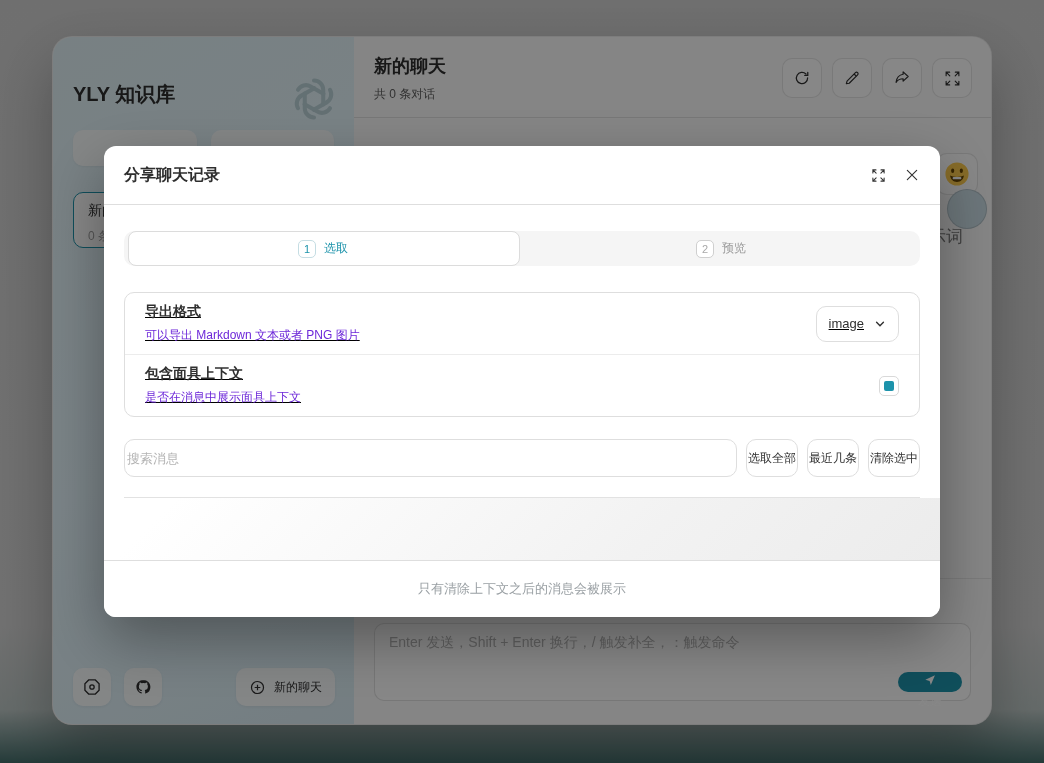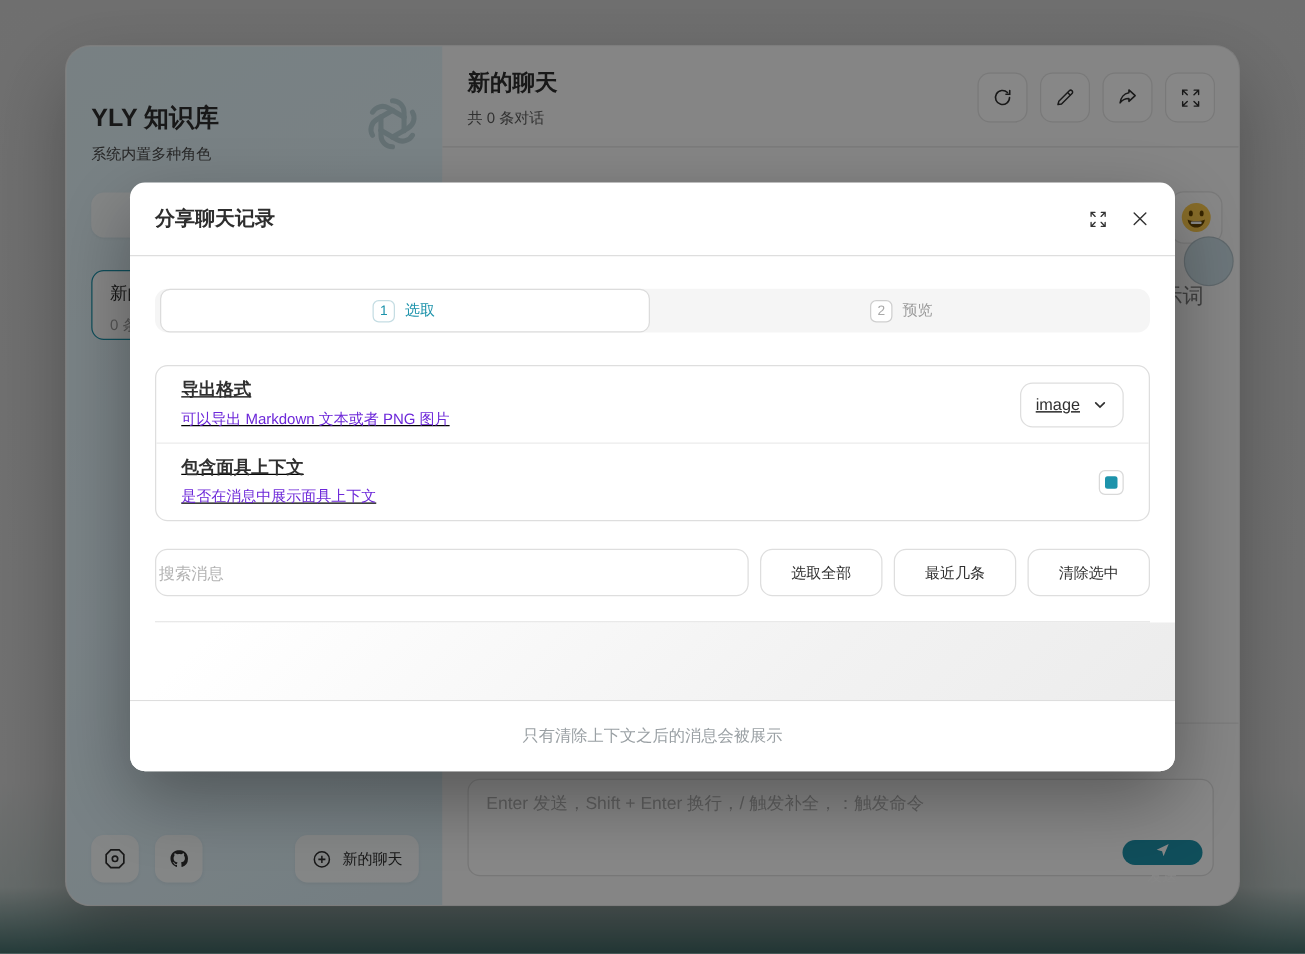--- a/index.html
+++ b/index.html
@@ -95,21 +95,21 @@
     display:flex;align-items:center;gap:10px;padding:0 12px;font-size:13px;color:#303030;
     background:#fff;cursor:pointer;}
   .checkbox{width:20px;height:20px;box-sizing:border-box;border:1px solid #d9d9d9;border-radius:5px;
     background:#fff;display:flex;align-items:center;justify-content:center;cursor:pointer;}
   .checkbox-inner{width:10px;height:10px;background:#1d93ab;border-radius:2px;}
   .search-row{flex:none;margin-top:22px;display:flex;gap:9px;height:38px;}
   .search-input{flex:1;box-sizing:border-box;border:1px solid #dedede;border-radius:10px;
     font-size:13px;color:#303030;outline:none;background:#fff;
     font-family:"Liberation Sans",sans-serif;}
   .search-input::placeholder{color:#b3b3b3;}
-  .mini-btn{padding:0 24px;border:1px solid #dedede;border-radius:10px;background:#fff;
+  .mini-btn{padding:0 1px;border:1px solid #dedede;border-radius:10px;background:#fff;
     font-size:12px;color:#303030;cursor:pointer;font-family:inherit;}
   .body-divider{flex:none;margin-top:20px;border-top:1px solid #e2e2e2;}
   .selector-area{flex:1;margin:0 -20px;min-height:0;
     background:linear-gradient(135deg,#ffffff 8%,#f2f2f2 65%,#ececec 100%);}
   .modal-footer{flex:none;height:57px;box-sizing:border-box;border-top:1px solid #dedede;
     display:flex;align-items:center;justify-content:center;font-size:13px;color:#9aa0a4;
     background:#fff;border-radius:0 0 12px 12px;}
 </style>
 </head>
 <body>
@@ -133,21 +133,20 @@
           </g>
         <g transform="rotate(240)">
             <path d="M0,-20 a10,10 0 0 1 10,10 L10,6"></path>
           </g>
         <g transform="rotate(300)">
             <path d="M0,-20 a10,10 0 0 1 10,10 L10,6"></path>
           </g>
       </svg>
     </span>
     <div class="sidebar-title">YLY 知识库</div>
-    <div class="sidebar-sub">系统内置多种角色</div>
 
     <div class="mask-row">
       <div class="mask-btn"></div>
       <div class="mask-btn"></div>
     </div>
 
     <div class="chat-item">
       <div class="chat-item-title">新的聊天</div>
       <div class="chat-item-info">0 条对话</div>
     </div>

